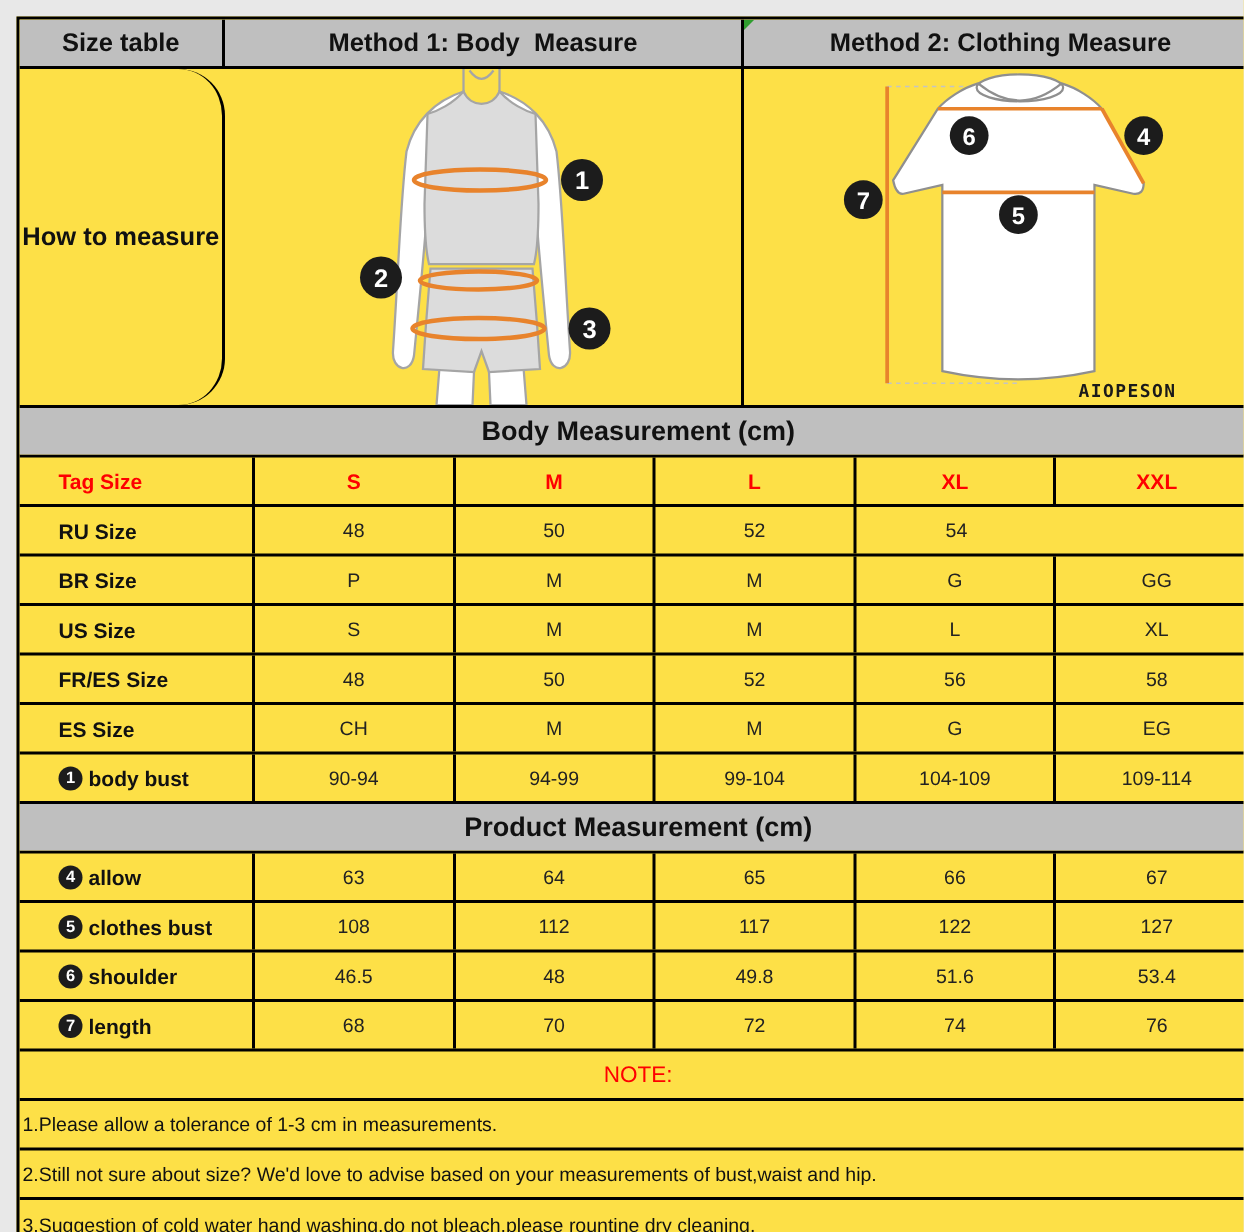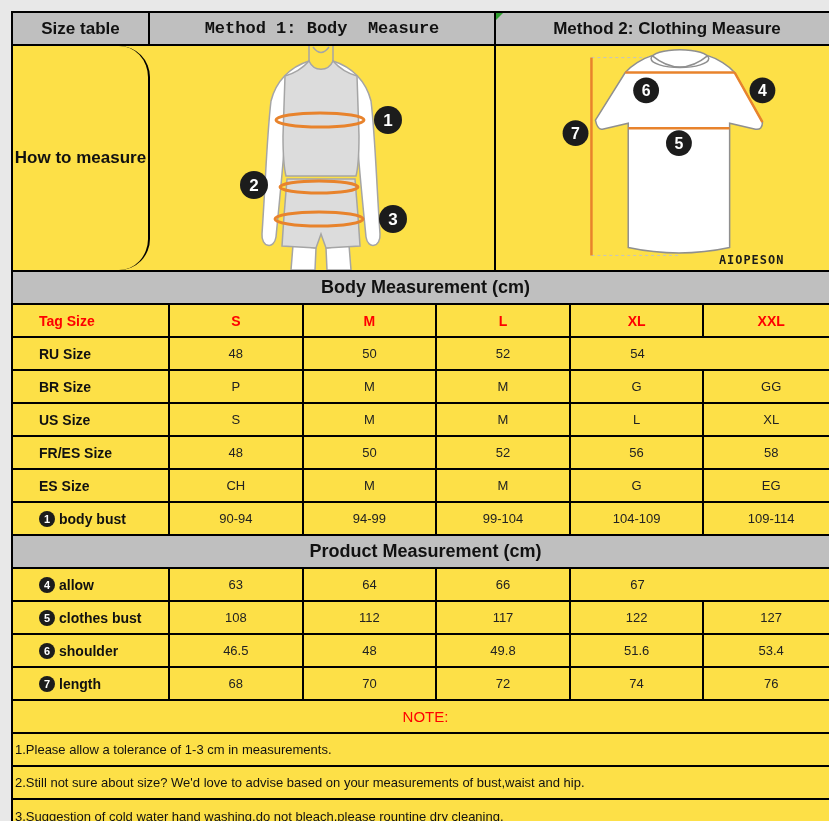--- a/index.html
+++ b/index.html
@@ -12,21 +12,21 @@
   .row:last-child{border-bottom:none;}
   .h33{height:33px;}
   .hIll{height:226px;}
   .cols-head{grid-template-columns:137px 346px 1fr;}
   .cols-table{grid-template-columns:137px repeat(5,1fr);padding-left:20px;}
   .cols-one{grid-template-columns:1fr;}
   .c{box-sizing:border-box;border-right:2px solid #000;display:flex;align-items:center;justify-content:center;overflow:hidden;position:relative;}
   .c:last-child{border-right:none;text-align:right;}
   .gray{background:#bfbfbf;}
   .hd{font-size:17px;font-weight:bold;}
-  .pre{white-space:pre;font-family:Liberation Mono, monospace;}
+  .pre{white-space:pre;}
   .band{font-size:18px;font-weight:bold;}
   .label{justify-content:flex-start;padding-left:6px;font-size:14px;font-weight:bold;}
   .val{font-size:13px;color:#222;}
   .red{color:#fe0000;}
   .tag{font-size:14px;font-weight:bold;}
   .howto{font-size:17px;font-weight:bold;text-align:right;line-height:1.6;border-radius:31px;}
   .notetitle{font-size:15px;color:#fe0000;}
   .noteline{justify-content:flex-start;padding-left:2px;font-size:13px;}
   .mk{display:inline-flex;width:16px;height:16px;border-radius:50%;background:#1c1c1c;color:#fff;
       font-size:11px;font-weight:bold;align-items:center;justify-content:center;margin-right:4px;flex:0 0 16px;}
@@ -188,20 +188,21 @@
     <div class="c gray band">Product Measurement (cm)</div>
   </div>
 
   <div class="row h33 cols-table">
     <div class="c label">
       <span class="mk">4</span>
       <span>allow</span>
     </div>
     <div class="c val">63</div>
     <div class="c val">64</div>
+    <div class="c val">65</div>
     <div class="c val">66</div>
     <div class="c val">67</div>
   </div>
   <div class="row h33 cols-table">
     <div class="c label">
       <span class="mk">5</span>
       <span>clothes bust</span>
     </div>
     <div class="c val">108</div>
     <div class="c val">112</div>

